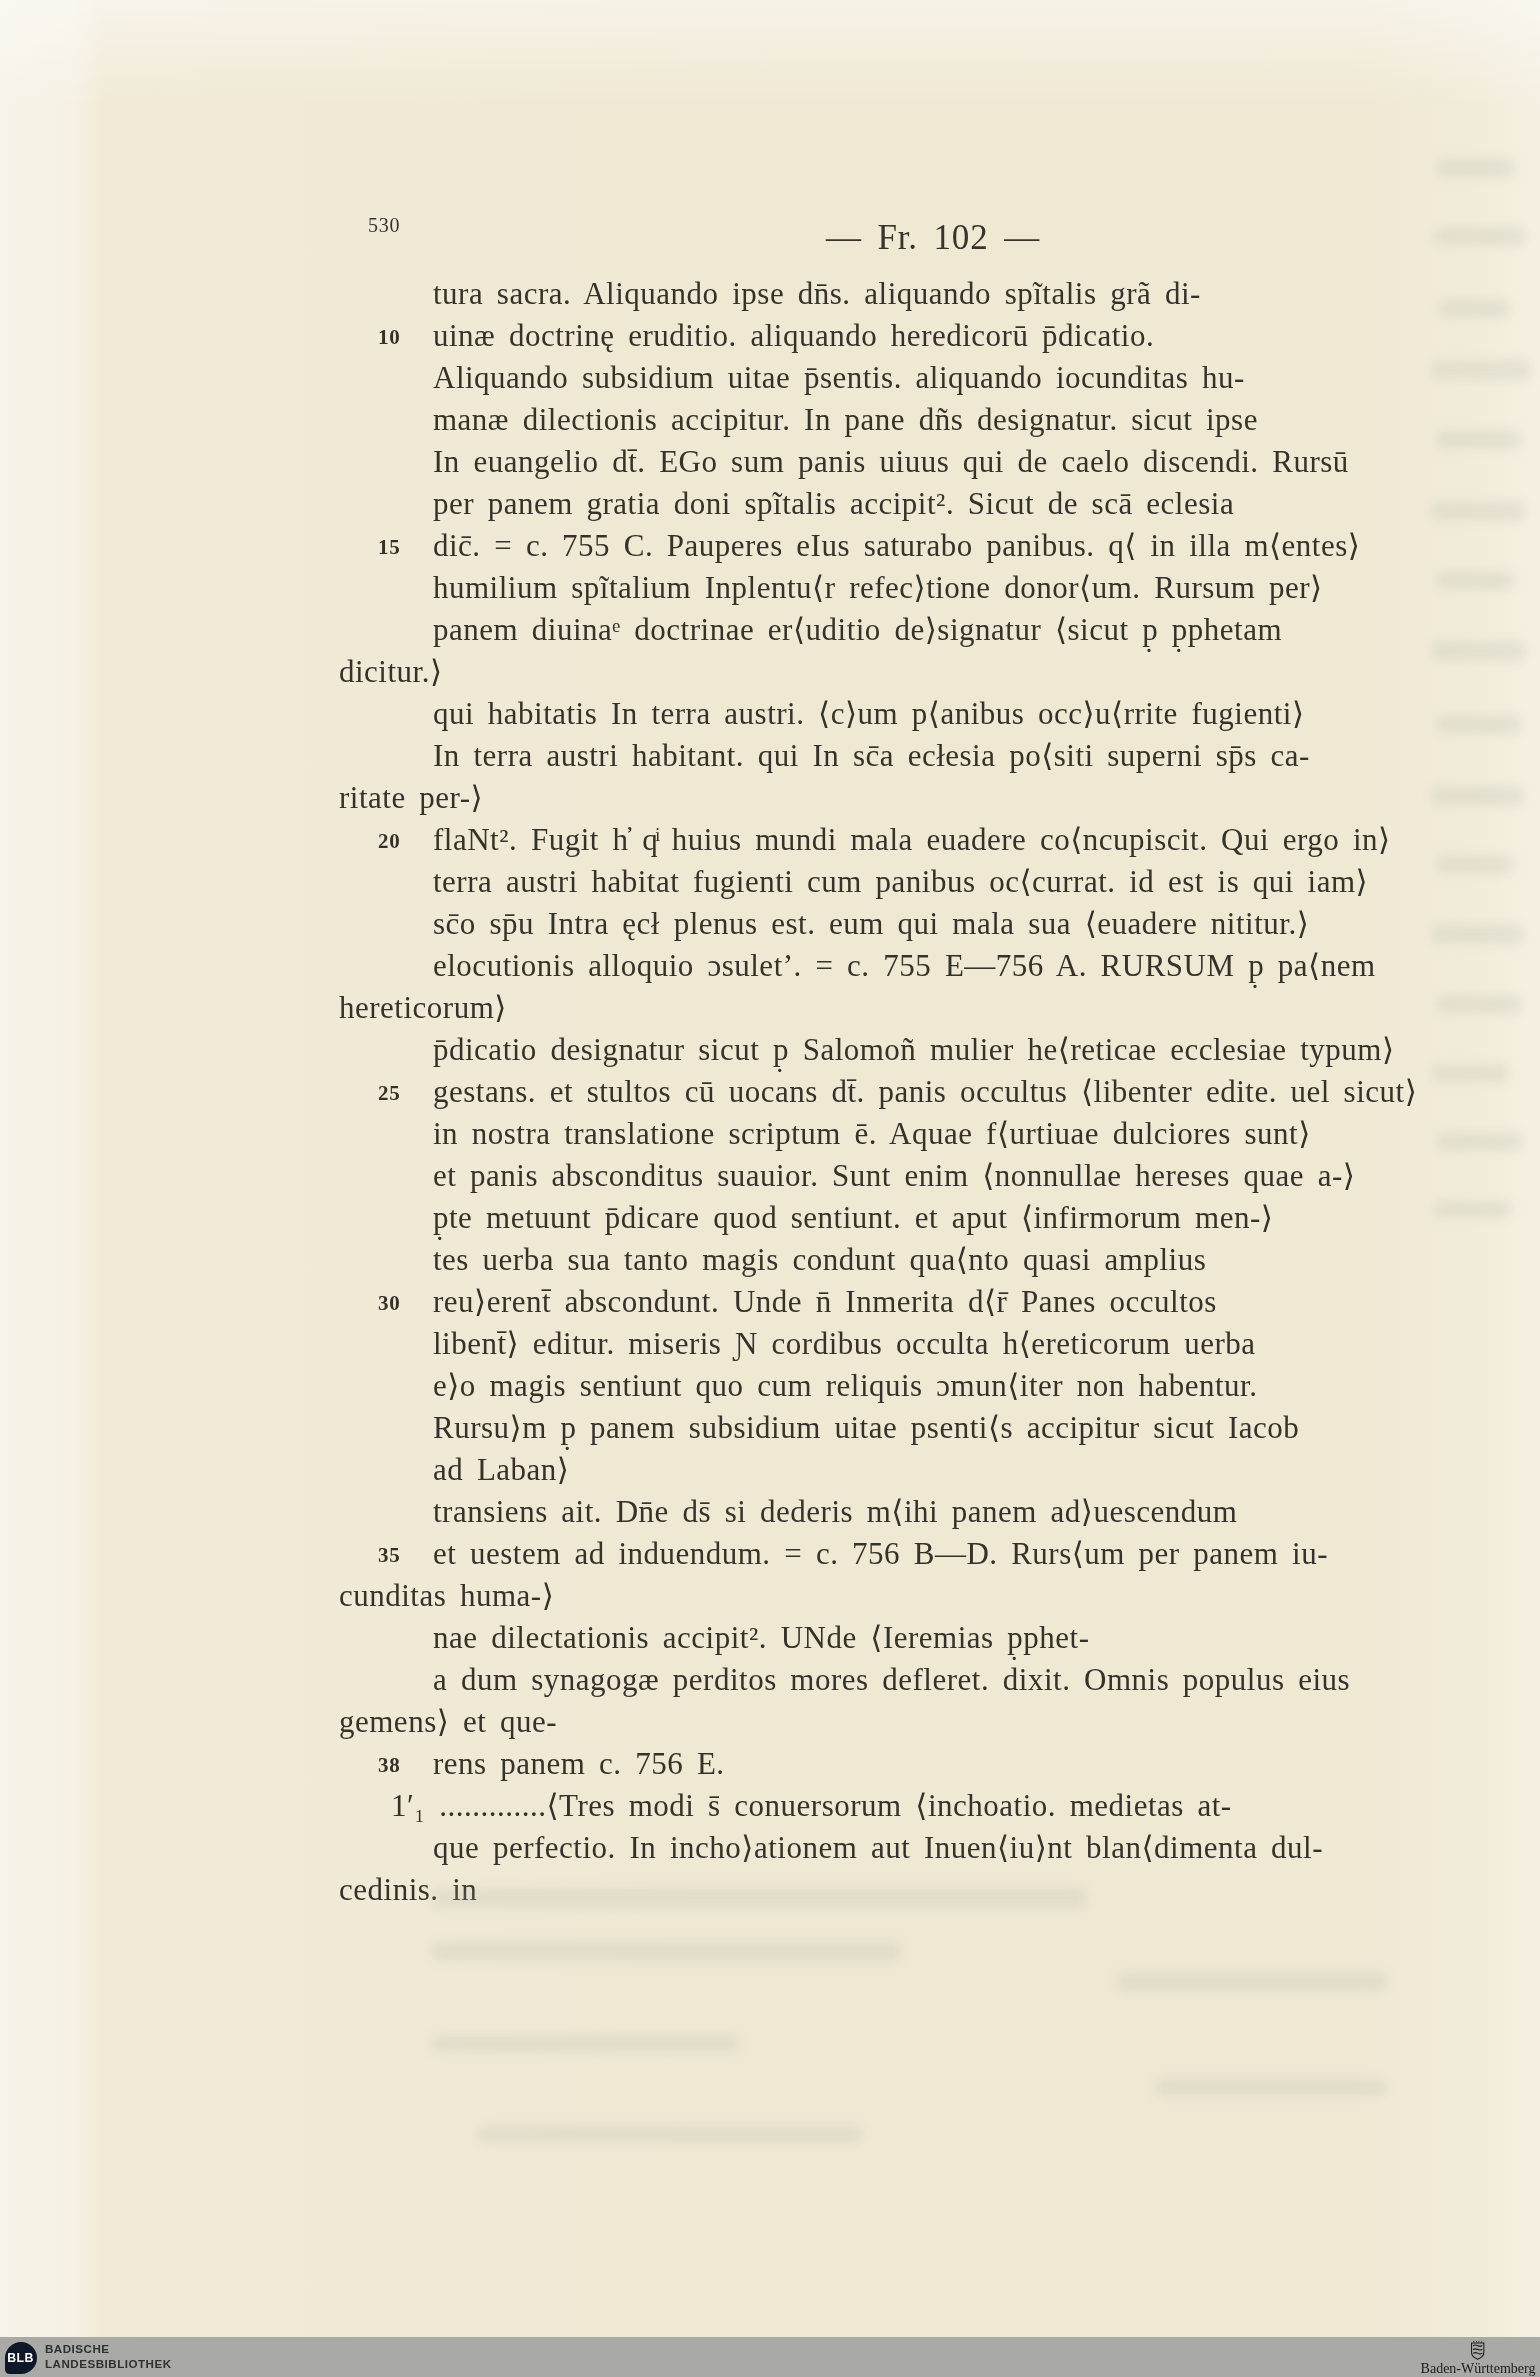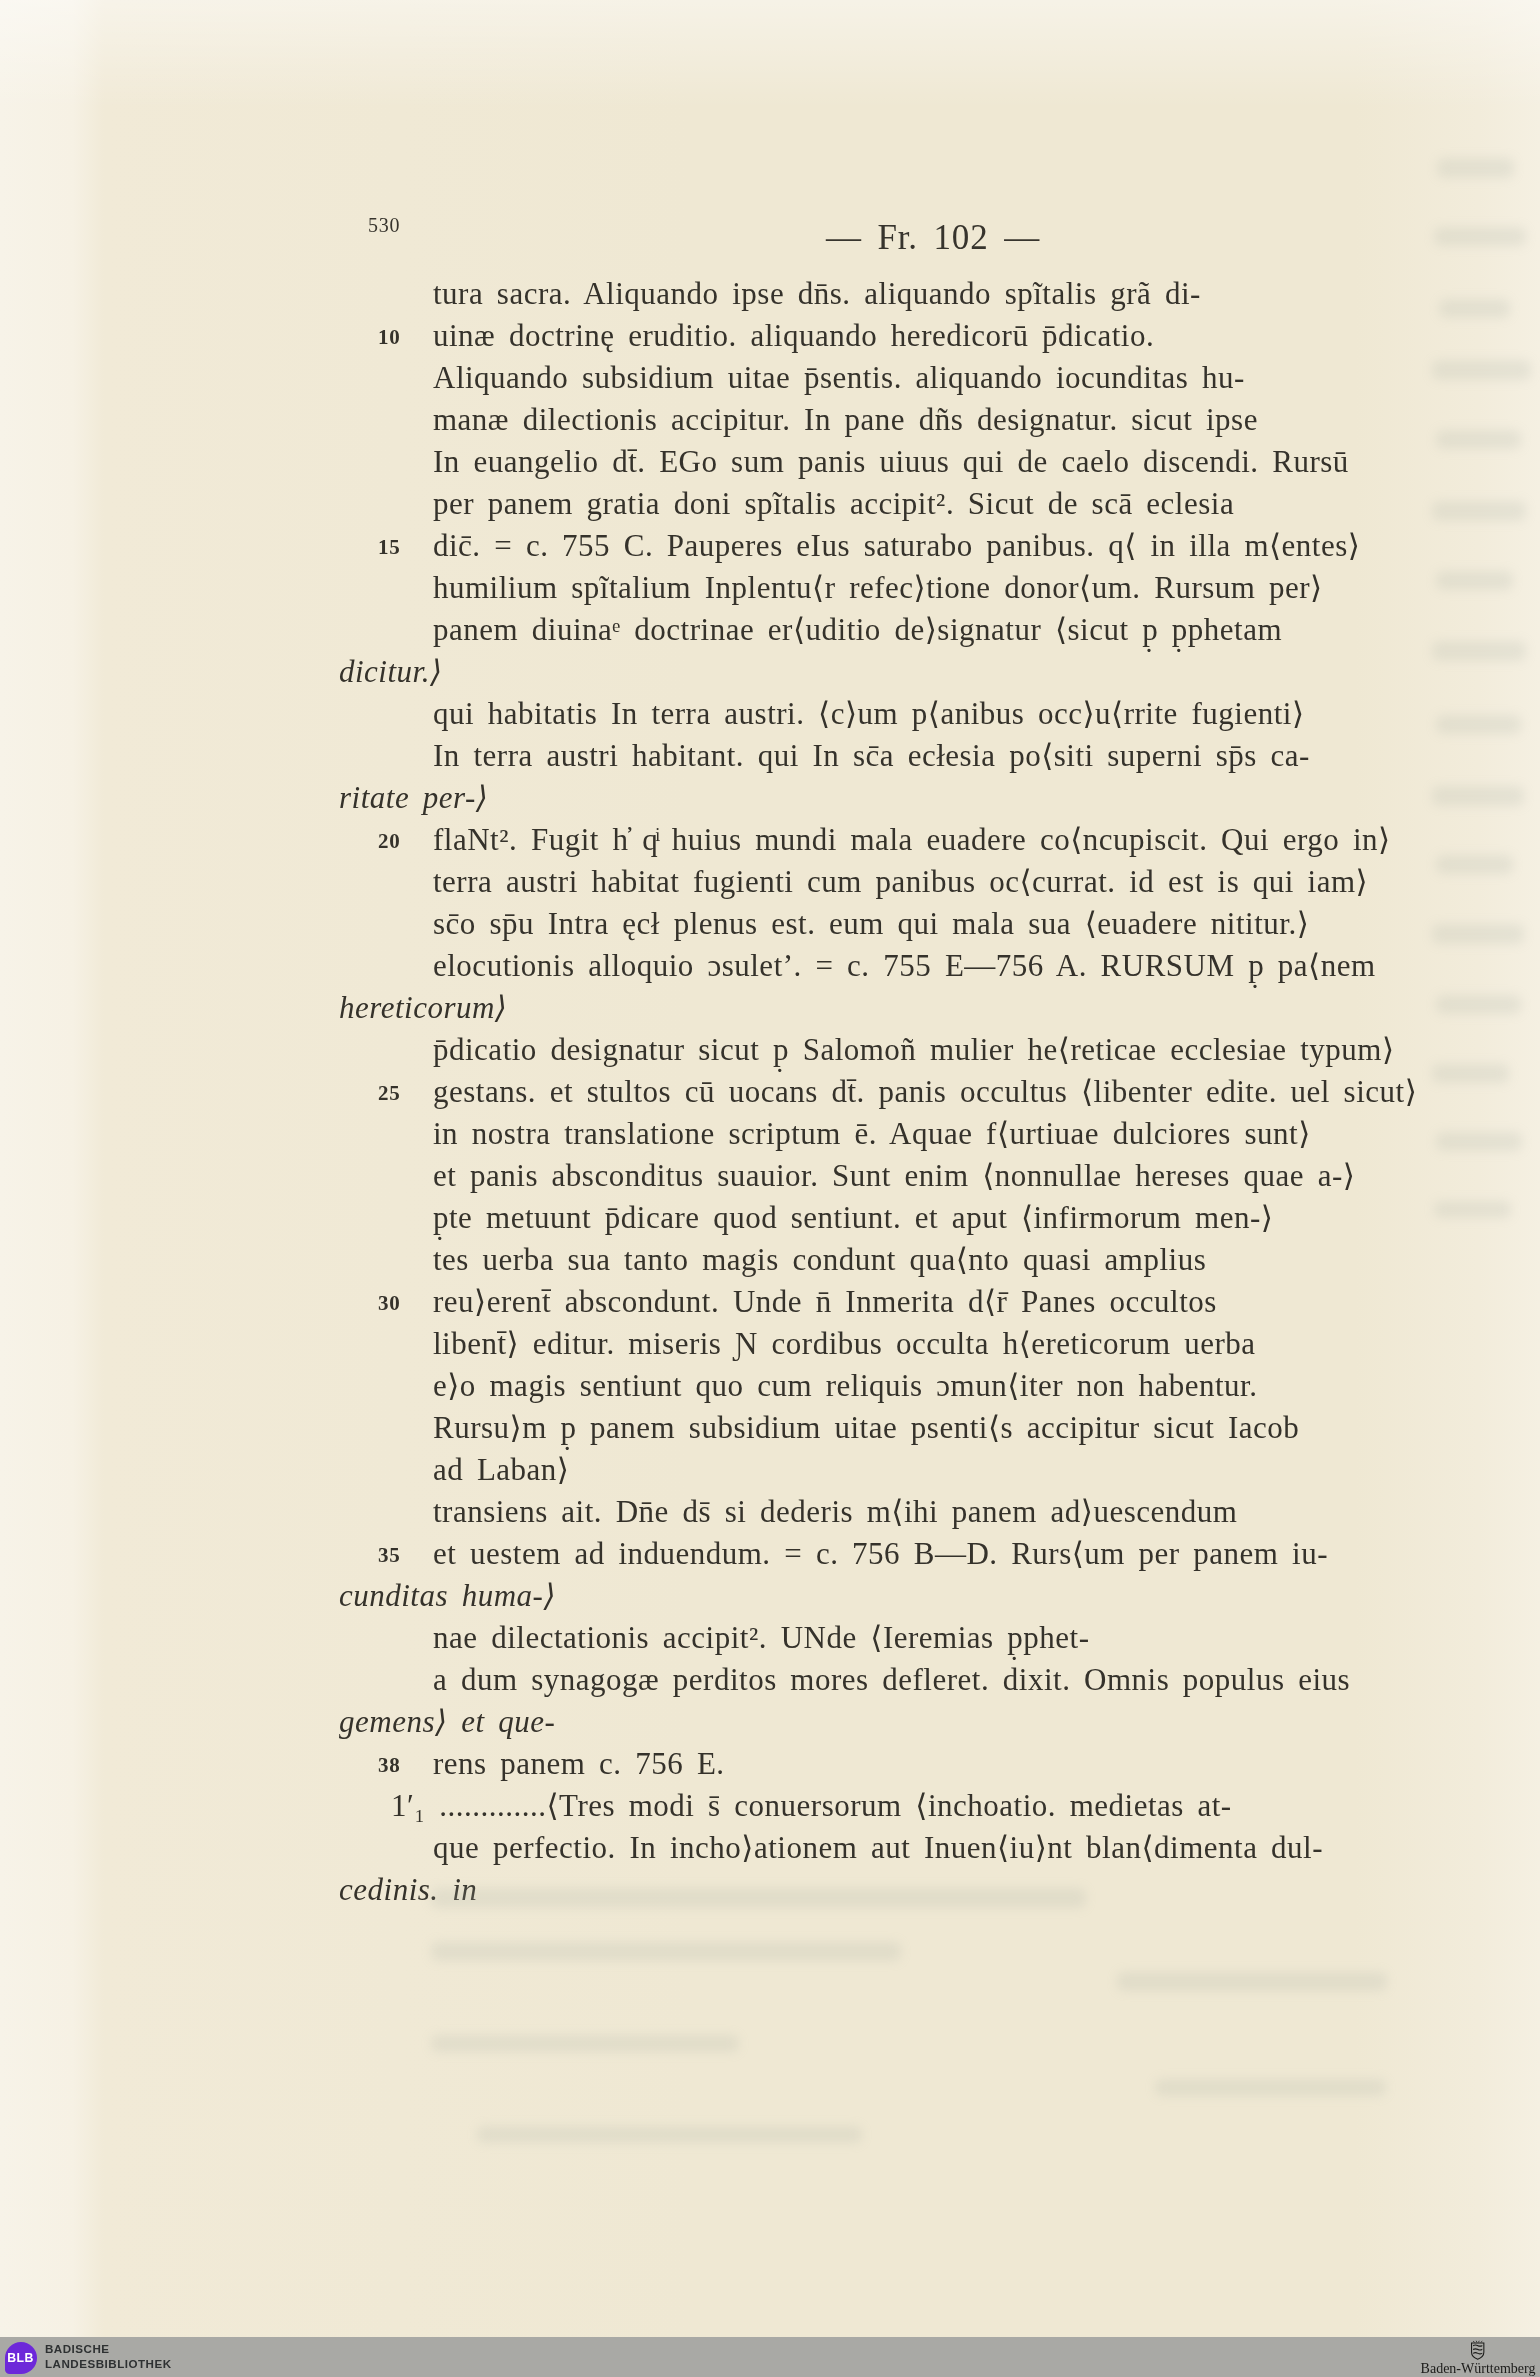--- a/index.html
+++ b/index.html
@@ -27,40 +27,40 @@
   
   .text-block {
     position:absolute; left:339px; top:273px; width:1140px;
     font-size:31px; color:#35322b;
   }
   .line {
     position:relative; height:42px; line-height:42px;
     white-space:nowrap; letter-spacing:0.5px; word-spacing:5.4px;
   }
   .ind1 { padding-left:94px; }
-  .ind0 { padding-left:0px;font-style:italic;  }
+  .ind0 { padding-left:0px;  }
   .indh { padding-left:52px; }
   .lnum {
     position:absolute; left:39px; top:0; height:42px; line-height:45px;
     font-size:21px; letter-spacing:0.8px;font-weight:bold;
   }
   
   .ghost {
     position:absolute; background:#a9b0a4; opacity:0.20;
     filter:blur(5.4px); border-radius:6.2px; pointer-events:none;
   }
   
   .footer-bar {
     position:absolute; left:0; top:2337px; width:1540px; height:41px;
     background:#a9a9a5;
     font-family:"Liberation Sans","DejaVu Sans",sans-serif;
   }
   .blb-logo {
     position:absolute; left:4.6px; top:4.6px; width:32px; height:32px;
-    background:#6d28d9; border-radius:50% 50% 50% 4.6px;
+    background:#0f172a; border-radius:50% 50% 50% 4.6px;
     display:flex; align-items:center; justify-content:center;
   }
   .blb-logo span {
     color:#ffffff; font-weight:bold; font-size:12.3px; letter-spacing:0.4px;
   }
   .lib-name {
     position:absolute; left:45px; top:5px;
     color:#2e3132; font-weight:bold; font-size:11.6px; line-height:14.6px;
     letter-spacing:0.5px;
   }

